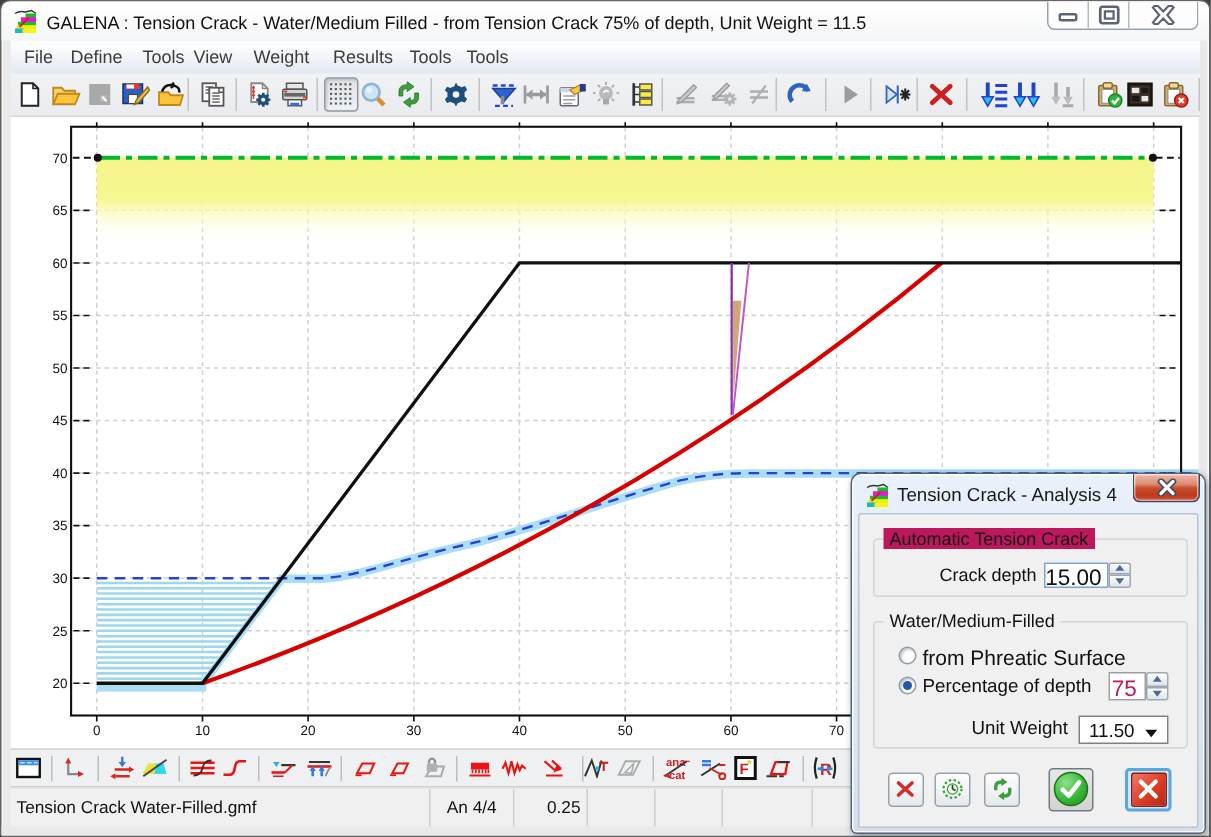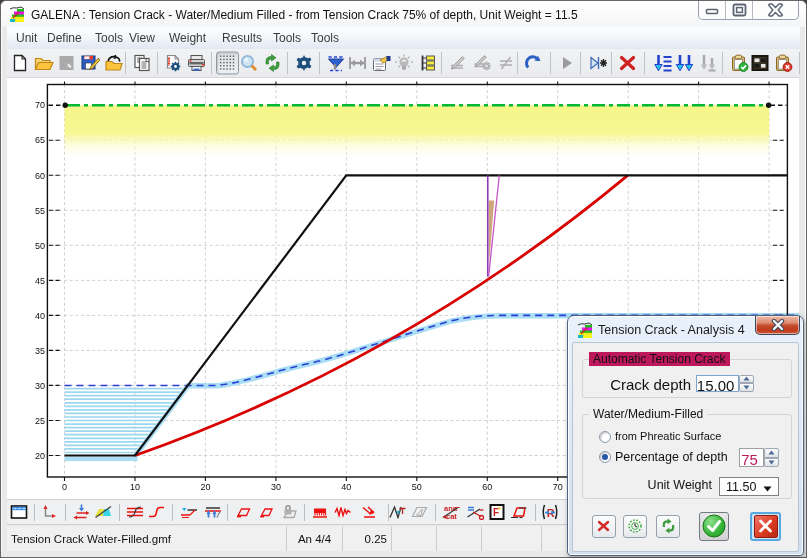--- a/index.html
+++ b/index.html
@@ -48,21 +48,21 @@
     </div>
  <div style="width:45px">
       <svg width="17" height="14" viewBox="0 0 17 14">
         <g stroke="#5c6474" stroke-width="1.4" fill="#fff">
           <path d="M2.6 1 L5 1 L8.5 4.6 L12 1 L14.4 1 L15.4 2 L11.2 7 L15.4 12 L14.4 13 L12 13 L8.5 9.4 L5 13 L2.6 13 L1.6 12 L5.8 7 L1.6 2 Z"></path>
         </g>
       </svg>
     </div>
 </div>
 <div id="menubar">
- <span style="left:9px">Unit</span>
+ <span style="left:9px">File</span>
     <span style="left:40px">Define</span>
     <span style="left:88px">Tools</span>
     <span style="left:122px">View</span>
     <span style="left:162px">Weight</span>
     <span style="left:215px">Results</span>
     <span style="left:266px">Tools</span>
     <span style="left:304px">Tools</span>
 </div>
 <div id="toolbar">
     <div style="position:absolute;left:3.0px;top:50%;transform:translateY(-50%);width:20px;display:flex;justify-content:center">
@@ -674,38 +674,38 @@
 <div style="position:absolute;left:30px;top:7px;font-size:12.5px;color:#1a1a1a;white-space:nowrap">Tension Crack - Analysis 4</div>
 <div style="position:absolute;left:187px;top:0px;width:45px;height:18.5px;border-radius:0 0 5px 5px;background:linear-gradient(#edbcab 0%,#dd8a70 38%,#c64d2d 52%,#c0391c 78%,#cc5a38 100%);border:1px solid #3a4a60;border-top:none;box-shadow:inset 0 0 0 1px rgba(255,255,255,.5);display:flex;align-items:center;justify-content:center">
       <svg width="14" height="12" viewBox="0 0 14 12">
         <path d="M3 2 L11 10 M11 2 L3 10" stroke="#3c4a5e" stroke-width="4.4" stroke-linecap="round"></path>
         <path d="M3 2 L11 10 M11 2 L3 10" stroke="#fff" stroke-width="2.2" stroke-linecap="round"></path>
       </svg>
     </div>
 <div style="position:absolute;left:4px;top:26px;width:227px;height:210px;background:#f0f0f0;border:1px solid #b9c4d2;border-radius:2px">
 <div style="position:absolute;left:9px;top:15.5px;width:210px;height:39px;border:1px solid #d4d4d4;border-radius:3px"></div>
 <div style="position:absolute;left:16px;top:9px;background:#be185d;padding:0 4px;font-size:12px;color:#111">Automatic Tension Crack</div>
-<div style="position:absolute;left:0px;top:33px;width:118px;text-align:right;font-size:15px;color:#111">Crack depth</div>
+<div style="position:absolute;left:0px;top:33px;width:118px;text-align:right;font-size:12px;color:#111">Crack depth</div>
 <div style="position:absolute;left:122.8px;top:31.5px;width:43px;height:17px;background:#fff;border:1px solid #7da2ce;box-sizing:border-box;font-size:15px;color:#111;text-align:right;padding:1px 4px 0 0">15.00</div>
 <div style="position:absolute;left:166px;top:31.5px;width:15px;height:17px">
         <div style="box-sizing:border-box;position:absolute;left:0;top:0;width:15px;height:8.5px;background:linear-gradient(#fdfdfd,#dfe3e8);border:1px solid #9fa8b2;border-radius:2px 2px 0 0;display:flex;align-items:center;justify-content:center">
           <svg width="7" height="5">
             <path d="M3.5 0.5 L6.5 4.5 H0.5 Z" fill="#4b6a94"></path>
           </svg>
         </div>
         <div style="box-sizing:border-box;position:absolute;left:0;bottom:0;width:15px;height:8.5px;background:linear-gradient(#fdfdfd,#dfe3e8);border:1px solid #9fa8b2;border-radius:0 0 2px 2px;display:flex;align-items:center;justify-content:center">
           <svg width="7" height="5">
             <path d="M0.5 0.5 H6.5 L3.5 4.5 Z" fill="#4b6a94"></path>
           </svg>
         </div>
       </div>
 <div style="position:absolute;left:9px;top:70.5px;width:210px;height:85.5px;border:1px solid #d4d4d4;border-radius:3px"></div>
 <div style="position:absolute;left:16px;top:64px;background:#f0f0f0;padding:0 4px;font-size:12px;color:#111">Water/Medium-Filled</div>
 <div style="box-sizing:border-box;position:absolute;left:26px;top:87.5px;width:12px;height:12px;border-radius:50%;background:#fff;border:1px solid #8d9bae;box-shadow:inset 1px 1px 2px rgba(0,0,0,.25)"></div>
-<div style="position:absolute;left:42px;top:87px;font-size:11px;color:#111">from Phreatic Surface</div>
+<div style="position:absolute;left:42px;top:87px;font-size:14px;color:#111">from Phreatic Surface</div>
 <div style="box-sizing:border-box;position:absolute;left:26px;top:107.5px;width:12px;height:12px;border-radius:50%;background:#fff;border:1px solid #8d9bae;box-shadow:inset 1px 1px 2px rgba(0,0,0,.25)"></div>
 <div style="position:absolute;left:29px;top:110.5px;width:6px;height:6px;border-radius:50%;background:#2457a8"></div>
 <div style="position:absolute;left:42px;top:107px;font-size:12.5px;color:#111">Percentage of depth</div>
 <div style="box-sizing:border-box;position:absolute;left:166px;top:105px;width:25px;height:19px;background:#fff;border:1px solid #a0a0a0;font-size:15px;color:#be185d;text-align:center;padding:2px 4px 0 0">75</div>
 <div style="position:absolute;left:191px;top:105px;width:15px;height:19px">
         <div style="box-sizing:border-box;position:absolute;left:0;top:0;width:15px;height:9.5px;background:linear-gradient(#fdfdfd,#dfe3e8);border:1px solid #9fa8b2;border-radius:2px 2px 0 0;display:flex;align-items:center;justify-content:center">
           <svg width="7" height="5">
             <path d="M3.5 0.5 L6.5 4.5 H0.5 Z" fill="#4b6a94"></path>
           </svg>
         </div>

